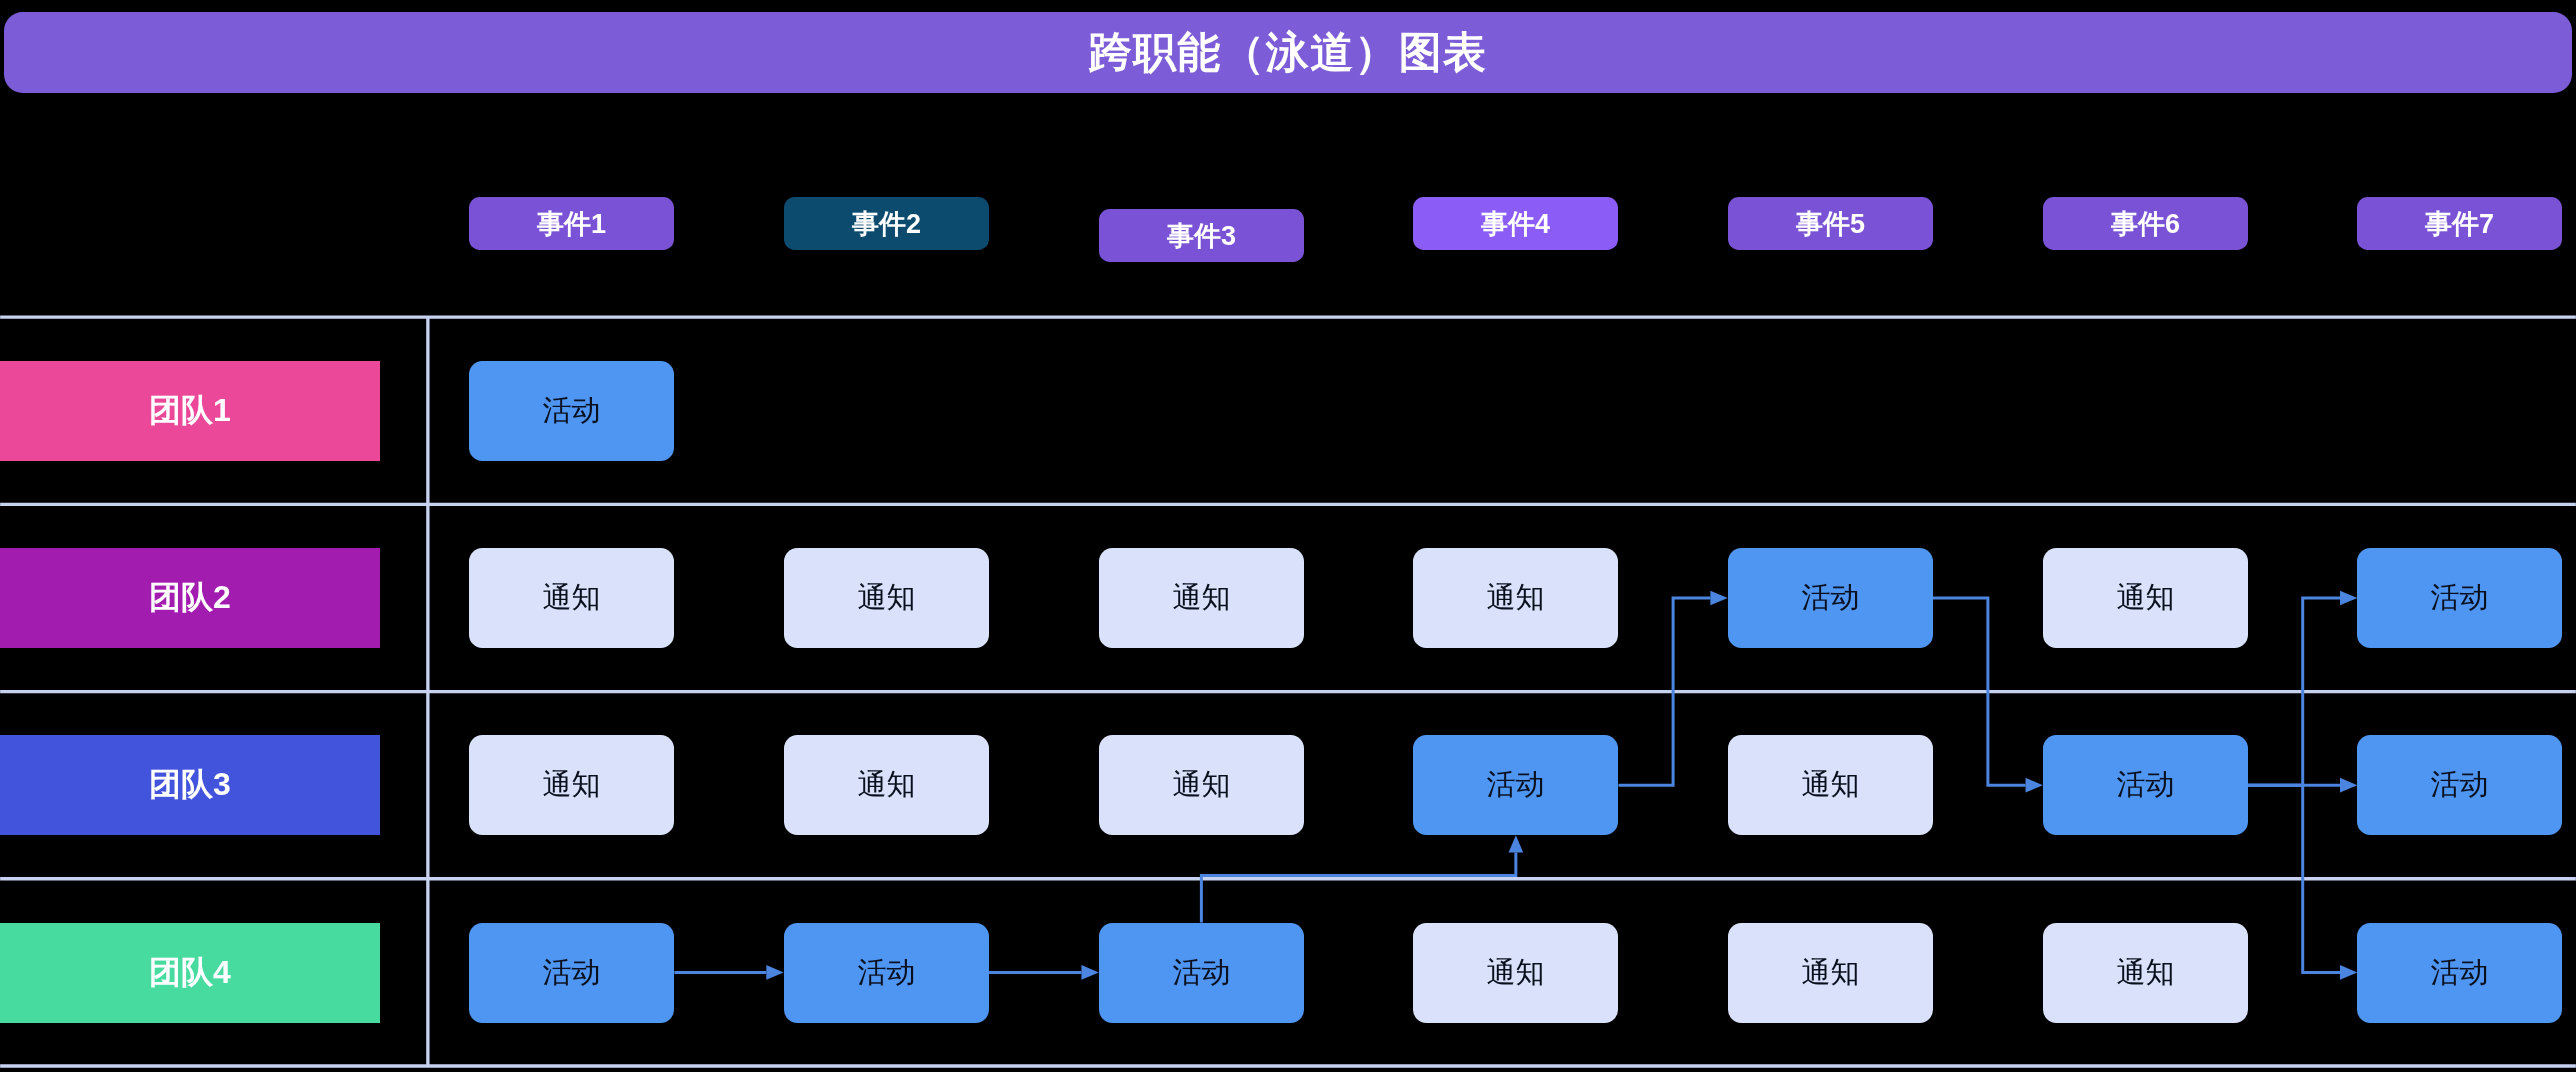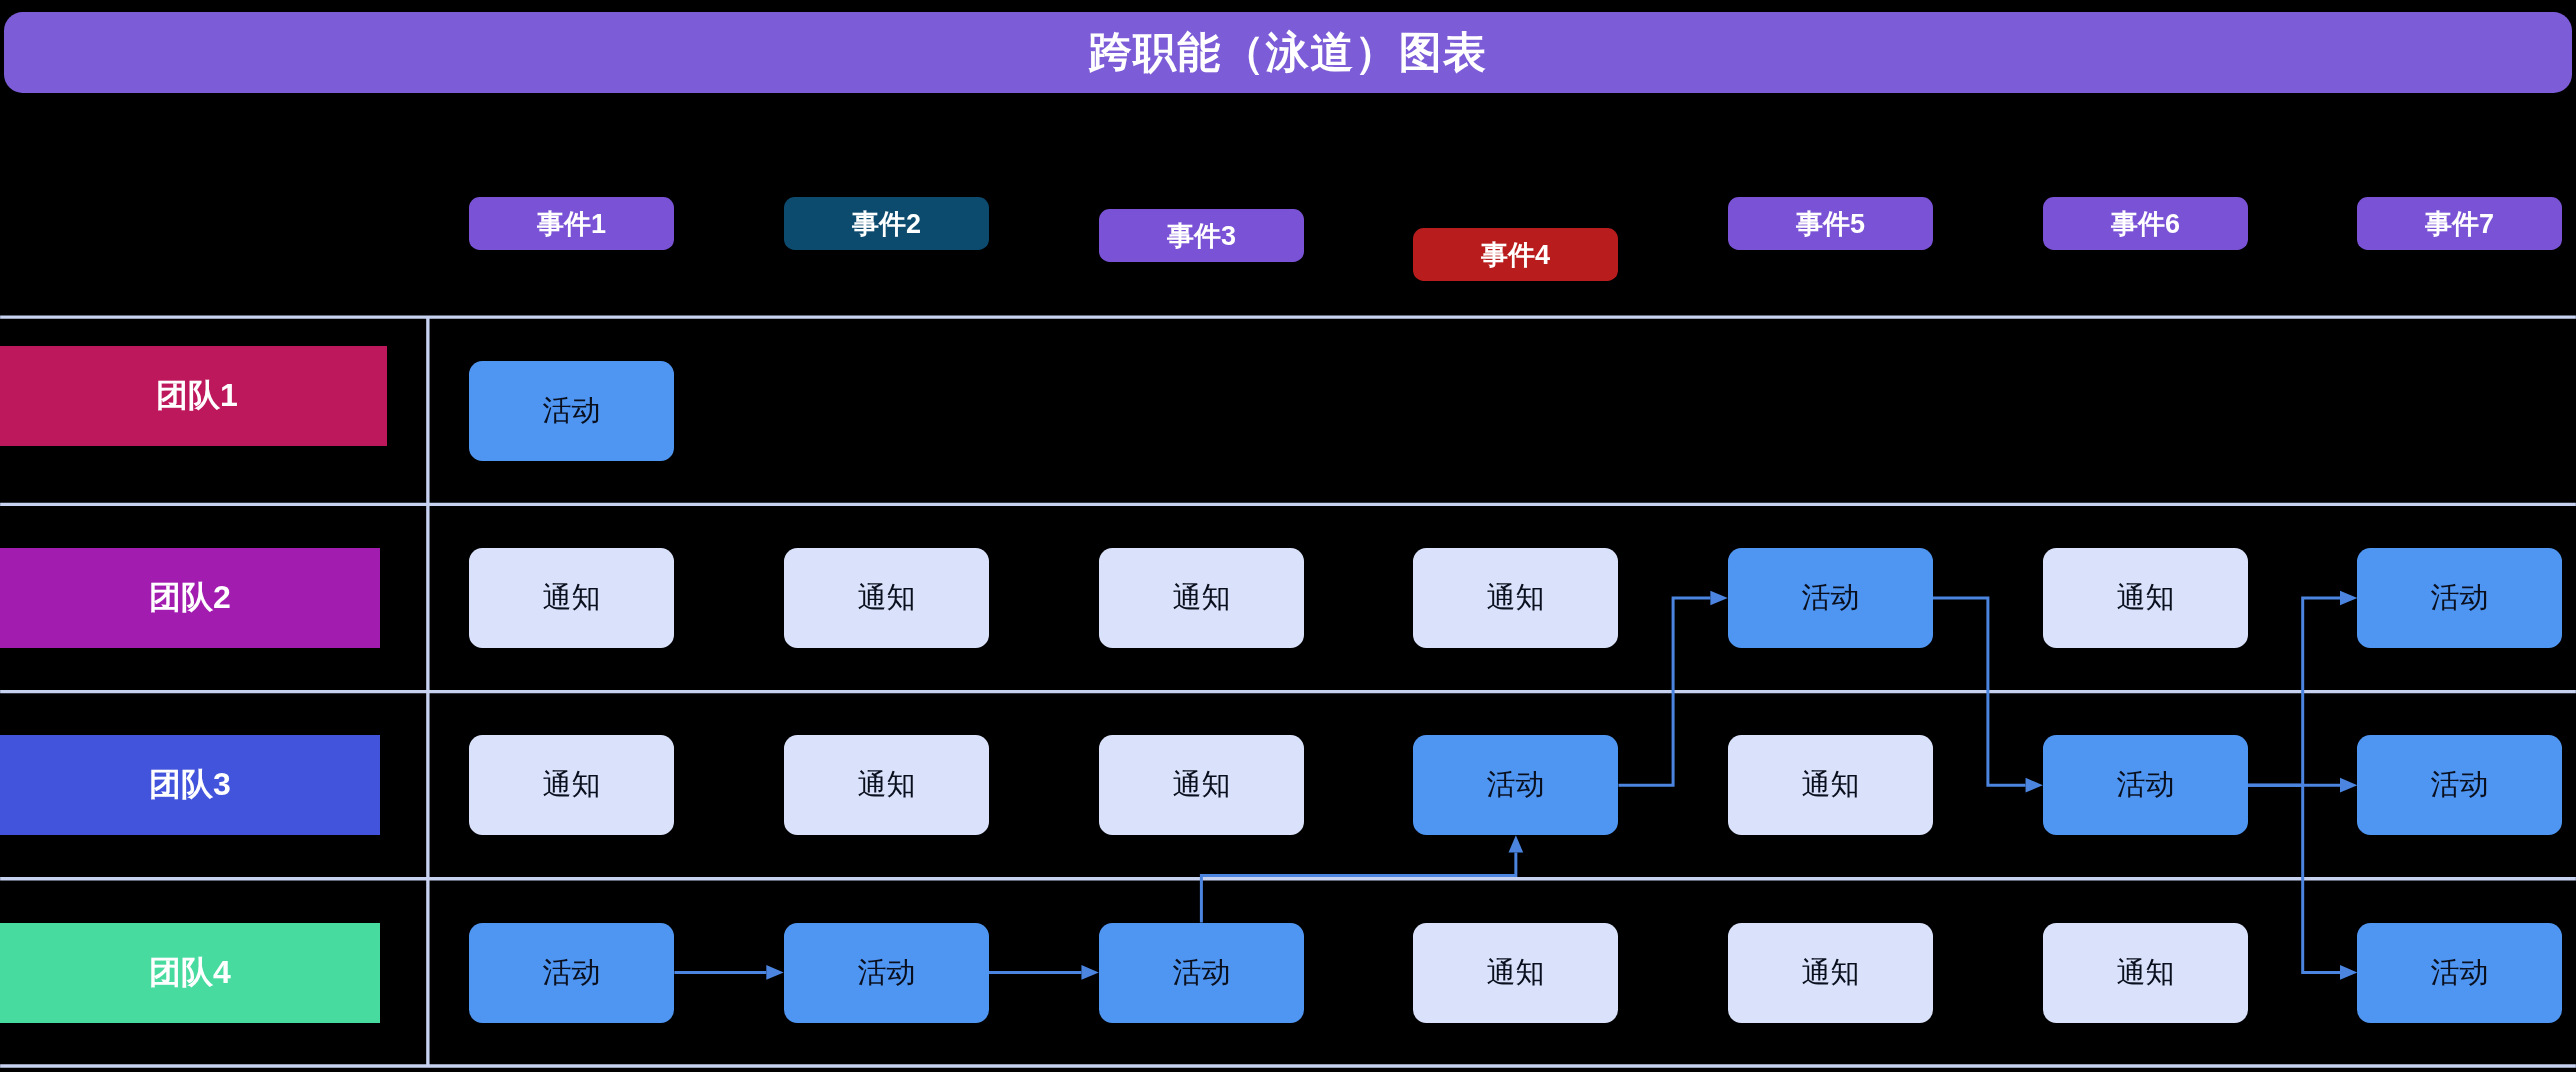--- a/index.html
+++ b/index.html
@@ -81,27 +81,27 @@
       <path d="M 3374 1178.5 H 3456 V 1459.5 H 3512" fill="none" stroke="#4B85E0" stroke-width="4.5"></path>
       <polygon points="3538,1459.5 3512,1448.5 3512,1470.5" fill="#4B85E0"></polygon>
     </svg>
   <div class="title-bar" id="title-bar" style="background: rgb(124, 92, 215);">
     <span>跨职能（泳道）图表</span>
   </div>
   <div id="events">
       <div class="event-box" style="left: 469px; background: rgb(122, 82, 214);">事件1</div>
       <div class="event-box" style="left: 784px; background: #0c4a6e;">事件2</div>
       <div class="event-box" style="left: 1099px; background: rgb(122, 82, 214); margin-top: 12px;">事件3</div>
-      <div class="event-box" style="left: 1413px; background: #b91c1c; margin-top: 31px;">事件4</div>
+      <div class="event-box" style="left: 1413px; background: #8b5cf6;">事件4</div>
       <div class="event-box" style="left: 1728px; background: rgb(122, 82, 214);">事件5</div>
       <div class="event-box" style="left: 2043px; background: rgb(122, 82, 214);">事件6</div>
       <div class="event-box" style="left: 2357px; background: rgb(122, 82, 214);">事件7</div>
     </div>
   <div id="teams">
-      <div class="team-box" style="top: 346px; background: #be185d; padding-left: 7px;">团队1</div>
+      <div class="team-box" style="top: 361px; background: #ec4899;">团队1</div>
       <div class="team-box" style="top: 548px; background: #a21caf;">团队2</div>
       <div class="team-box" style="top: 735px; background: rgb(66, 84, 220);">团队3</div>
       <div class="team-box" style="top: 923px; background: rgb(72, 219, 160);">团队4</div>
     </div>
   <div id="nodes">
       <div class="node-box" style="left: 469px; top: 361px; background: rgb(79, 150, 243); color: rgb(10, 15, 30);">活动</div>
       <div class="node-box" style="left: 469px; top: 548px; background: rgb(217, 226, 250); color: rgb(10, 15, 30);">通知</div>
       <div class="node-box" style="left: 784px; top: 548px; background: rgb(217, 226, 250); color: rgb(10, 15, 30);">通知</div>
       <div class="node-box" style="left: 1099px; top: 548px; background: rgb(217, 226, 250); color: rgb(10, 15, 30);">通知</div>
       <div class="node-box" style="left: 1413px; top: 548px; background: rgb(217, 226, 250); color: rgb(10, 15, 30);">通知</div>

